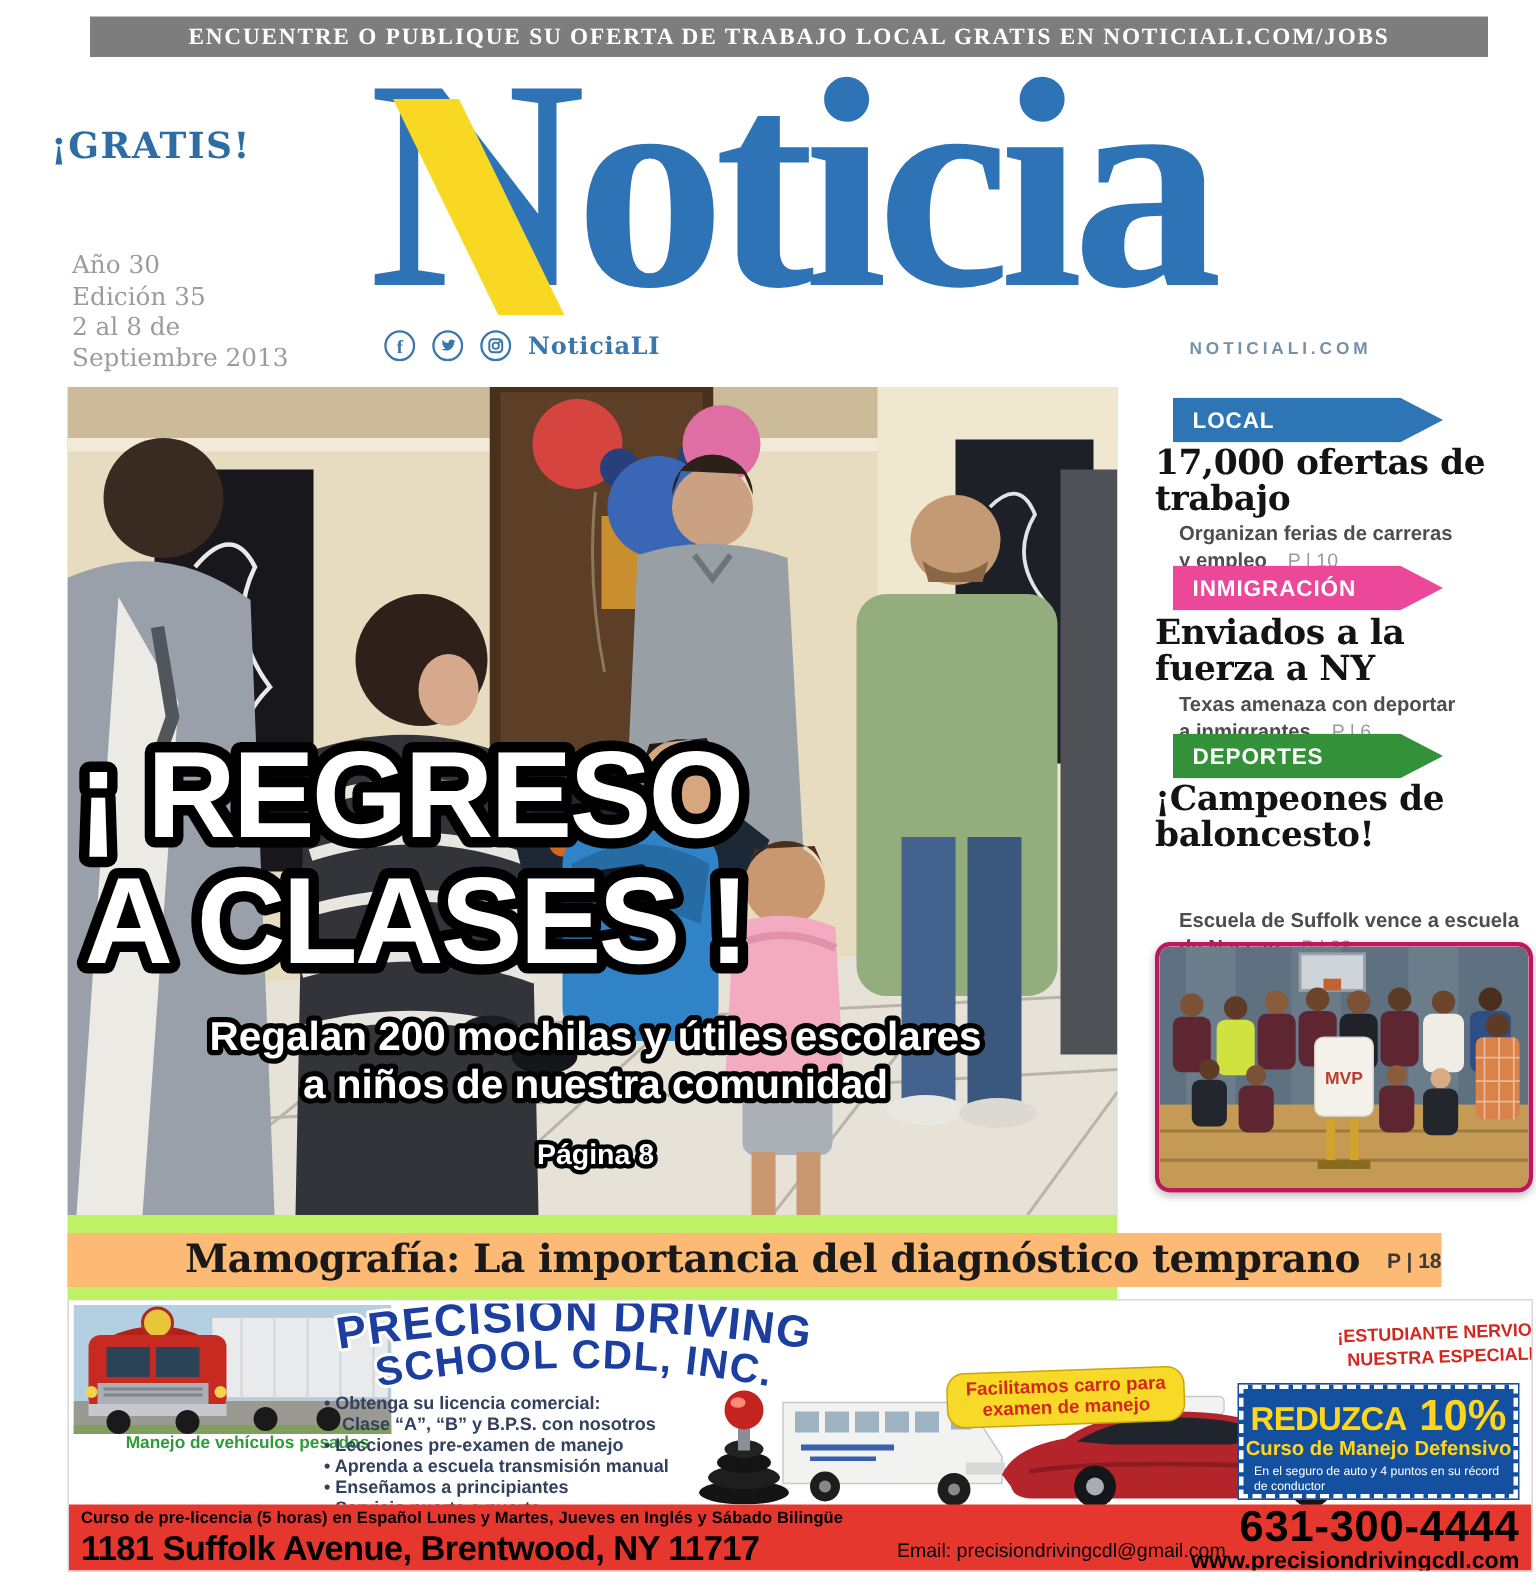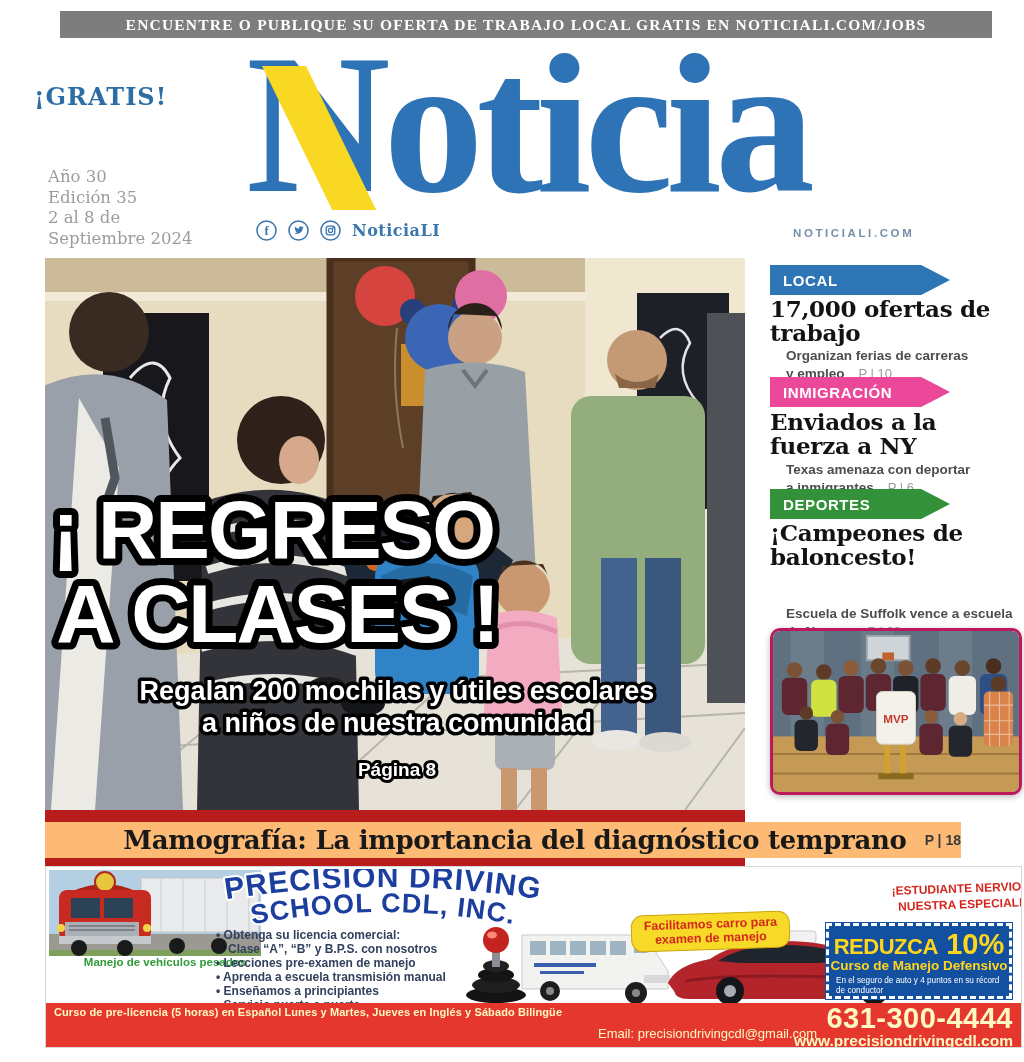--- a/index.html
+++ b/index.html
@@ -17,27 +17,27 @@
   .issue{left:48px;top:167px;font:16.5px/1.25 "DejaVu Serif",serif;color:#9c9c9c;}
   .brand{left:246px;top:24px;font:bold 200px/1 "Liberation Serif",serif;color:#2d73b6;letter-spacing:-7px;white-space:nowrap;}
   .brand-band{left:262px;top:66px;width:44px;height:144px;background:#f8d823;
               transform:skewX(26deg);transform-origin:top left;}
   .social{left:256px;top:220px;display:flex;align-items:center;gap:11px;}
   .social svg{display:block;}
   .handle{font:bold 16px "DejaVu Serif",serif;color:#3a77ad;letter-spacing:.5px;}
   .website{left:793px;top:227px;font-weight:bold;font-size:11.5px;color:#7590ab;letter-spacing:2.6px;}
 
   
-  .cover{left:45px;top:258px;width:700px;height:620px;background:#b91c1c;overflow:hidden;}
+  .cover{left:45px;top:258px;width:700px;height:620px;background:#bef264;overflow:hidden;}
   .cover svg{position:absolute;left:0;top:0;}
 
   
   .tag{height:30px;width:180px;color:#fff;font-weight:bold;font-size:15px;letter-spacing:.6px;
        display:flex;align-items:center;padding-left:13px;box-sizing:border-box;
-       clip-path:polygon(0 0,84% 0,100% 50%,84% 100%,0 100%);}
+       clip-path:polygon(0 0,84% 0,100% 50%,84% 100%,0 100%);margin-left:12px;}
   .tag-blue{background:#2e75b6;} .tag-magenta{background:#ec4899;} .tag-green{background:#339239;}
   .sb-head{width:252px;font:bold 23px/1.06 "DejaVu Serif",serif;color:#131313;letter-spacing:-.3px;margin:0;}
   .deck{width:250px;font-weight:bold;font-size:13.5px;line-height:1.3;color:#4d4d4d;margin:16px;}
   .pref{font-weight:normal;color:#9a9a9a;margin-left:14px;font-size:13px;}
   .teamcard{left:770px;top:628px;width:252px;height:167px;border-radius:10px;overflow:hidden;
             border:3px solid #be185d;box-shadow:0 2px 6px rgba(0,0,0,.28);box-sizing:border-box;}
 
   
   .teaser{left:45px;top:822px;width:916px;height:36px;background:#fdba74;display:flex;
           align-items:center;justify-content:flex-end;}
@@ -64,41 +64,41 @@
   .bubble{left:585px;top:46px;background:#f7d927;border:1px solid #caa50a;border-radius:12px;
           padding:3px 12px;text-align:center;font-weight:bold;font-size:12.5px;line-height:1.15;
           color:#d4281f;transform:rotate(-2deg);z-index:5;}
   .coupon{left:780px;top:56px;width:186px;height:76px;background:#1450a0;border:3px dashed #fff;
           outline:1px solid #1450a0;box-sizing:border-box;text-align:center;z-index:4;}
   .coupon .row1{margin-top:4px;color:#ffd61c;font-weight:bold;line-height:1;}
   .coupon .row1 .r1a{font-size:22px;letter-spacing:-.5px;}
   .coupon .row1 .r1b{font-size:29px;margin-left:4px;}
   .coupon .row2{color:#ffd61c;font-weight:bold;font-size:13.5px;line-height:1.1;}
   .coupon .fine{color:#fff;font-size:8.2px;line-height:1.2;margin-top:2px;text-align:left;padding-left:7px;}
-  .adfoot{left:0;right:0;bottom:0;height:44px;background:#e6372e;color:#fef9c3;text-decoration:underline;}
+  .adfoot{left:0;right:0;bottom:0;height:44px;background:#e6372e;color:#000000;text-decoration:underline;}
   .f-sched{left:8px;top:3px;font-weight:bold;font-size:11px;letter-spacing:.1px;}
   .f-addr{left:8px;top:16px;font-weight:bold;font-size:23px;letter-spacing:-.4px;}
   .f-email{left:552px;bottom:6px;font-size:13px;}
   .f-right{right:8px;top:1px;text-align:right;}
   .f-phone{font-weight:bold;font-size:29px;line-height:1;letter-spacing:.5px;}
   .f-site{font-weight:bold;font-size:15.5px;line-height:1.05;}
 </style>
 </head>
 <body>
 
 <div class="ab topbar">
   <span>ENCUENTRE O PUBLIQUE SU OFERTA DE TRABAJO LOCAL GRATIS EN NOTICIALI.COM/JOBS</span>
 </div>
 
 <div class="ab gratis">¡GRATIS!</div>
 <div class="ab issue">
   <span>Año 30</span><br>
   <span>Edición 35</span><br>
   <span>2 al 8 de</span><br>
-  <span>Septiembre 2024</span>
+  <span>Septiembre 2013</span>
 </div>
 <div class="ab brand">Noticia</div>
 <div class="ab brand-band"></div>
 
 <div class="ab social">
   <span>
     <svg width="21" height="21" viewBox="0 0 22 22">
         <circle cx="11" cy="11" r="10" fill="none" stroke="#3a77ad" stroke-width="1.6"></circle>
         <text x="11" y="16" text-anchor="middle" font-family="Liberation Serif,serif" font-size="13" font-weight="bold" fill="#3a77ad">f</text>
       </svg>
@@ -394,19 +394,20 @@
     </div>
     <div class="row2">Curso de Manejo Defensivo</div>
     <div class="fine">
       <span>En el seguro de auto y 4 puntos en su récord</span><br>
       <span>de conductor</span>
     </div>
   </div>
 
   <div class="ab adfoot">
     <div class="ab f-sched">Curso de pre-licencia (5 horas) en Español Lunes y Martes, Jueves en Inglés y Sábado Bilingüe</div>
+    <div class="ab f-addr">1181 Suffolk Avenue, Brentwood, NY 11717</div>
     <div class="ab f-email">Email: precisiondrivingcdl@gmail.com</div>
     <div class="ab f-right">
       <div class="f-phone">631-300-4444</div>
       <div class="f-site">www.precisiondrivingcdl.com</div>
     </div>
   </div>
 </div>
 
 </body></html>

